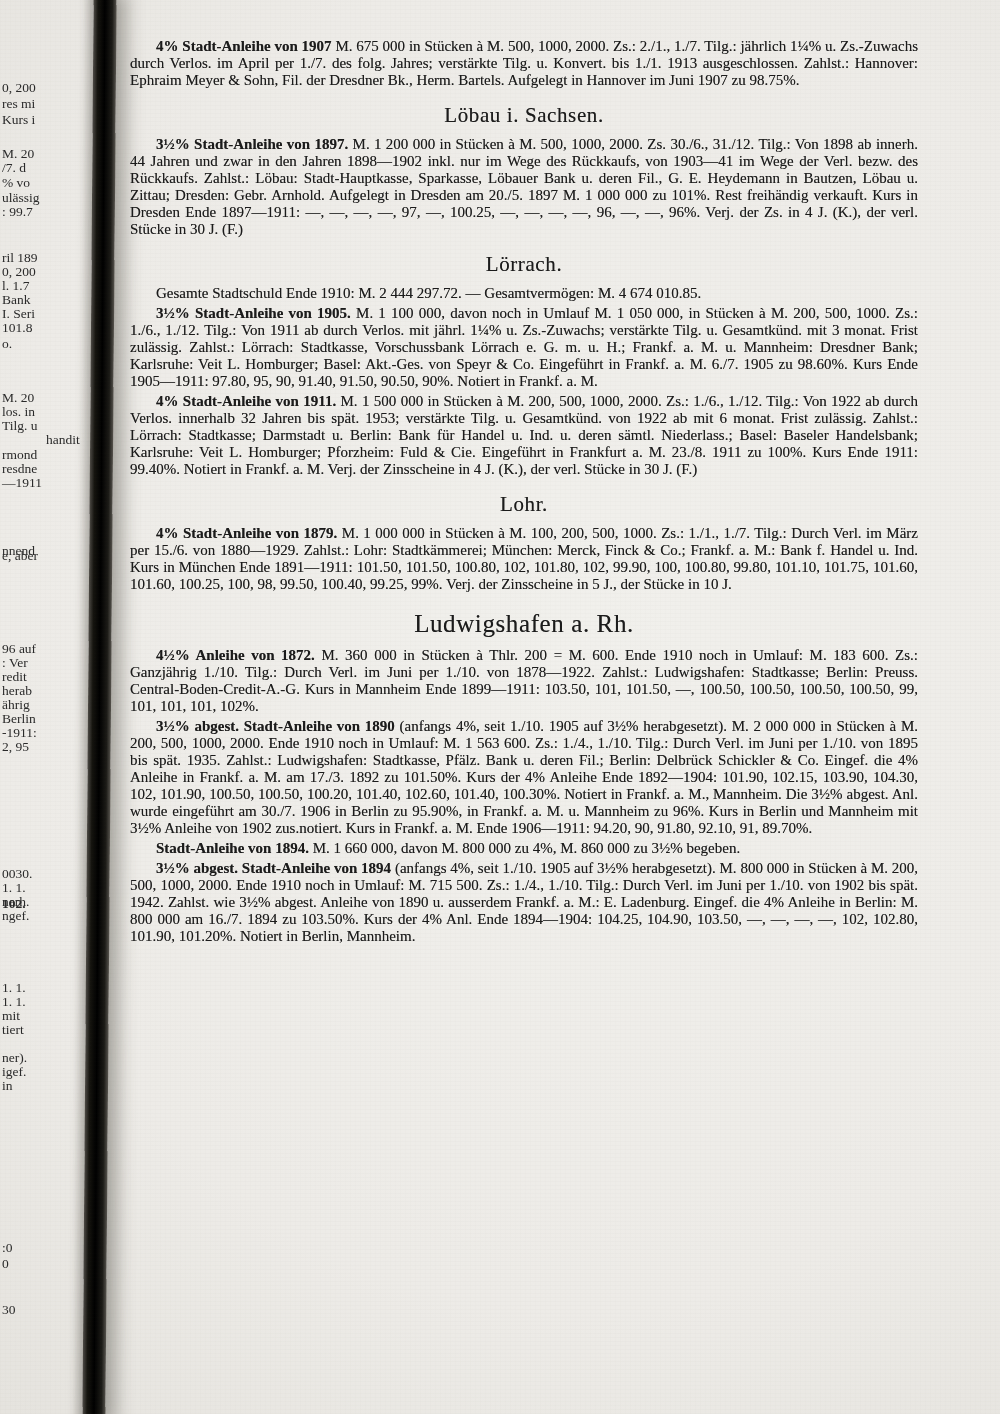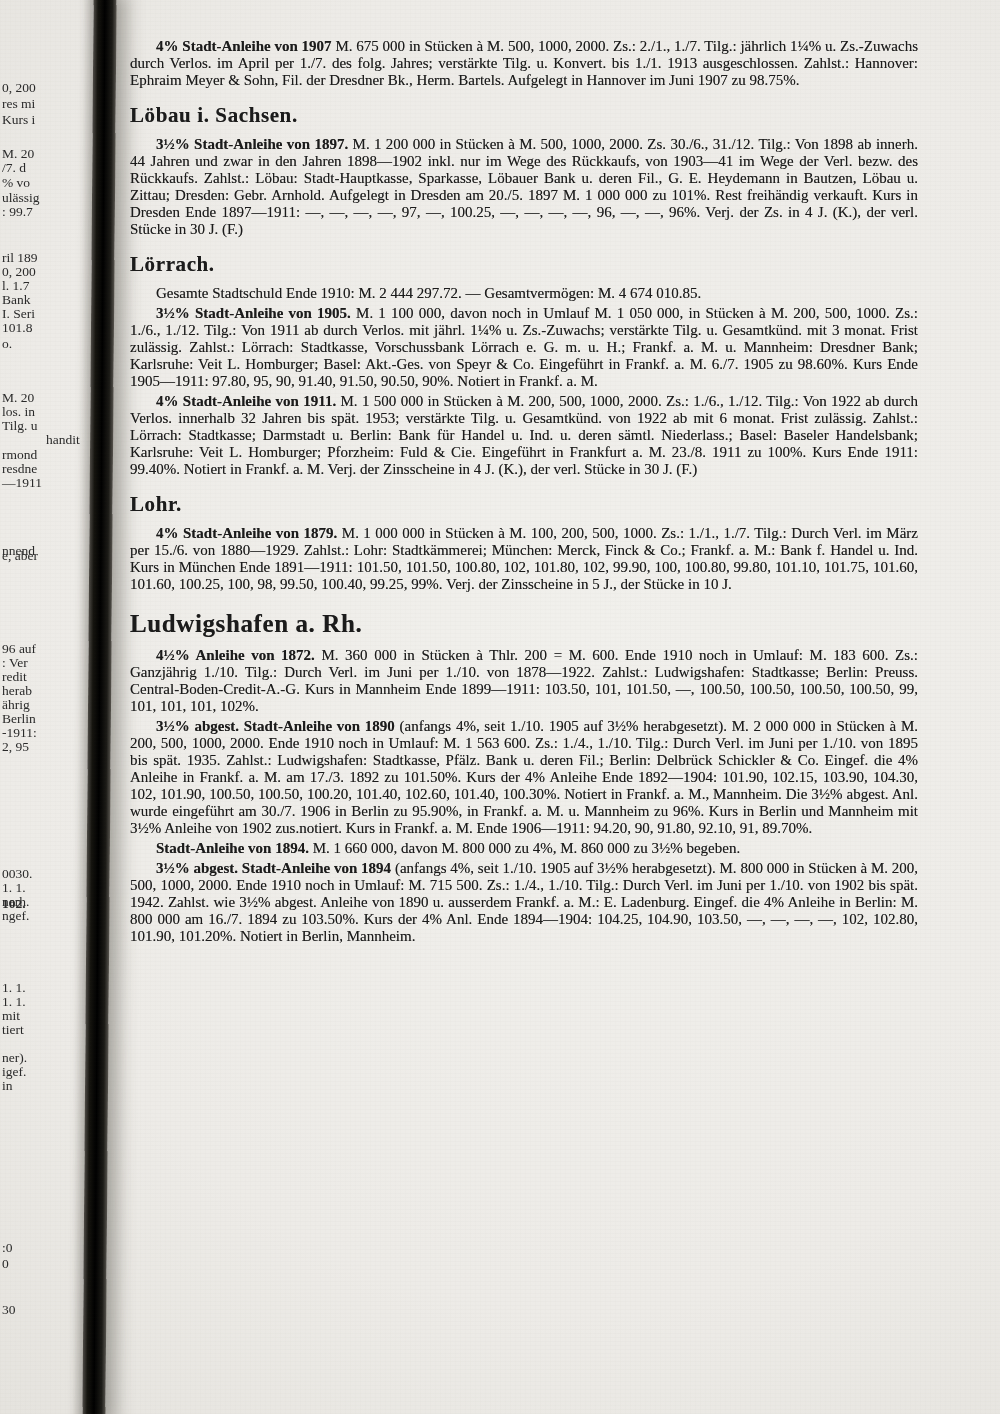--- a/index.html
+++ b/index.html
@@ -41,21 +41,21 @@
     position: absolute; left: 47%; transform: translateX(-50%); top: 3px;
     font-size: 15px; letter-spacing: 1.6px; white-space: nowrap;
   }
   .rh-page { position: absolute; right: 14px; top: 0; font-size: 17px; letter-spacing: 1px; }
   .para {
     font-size: 15px; line-height: 17px; text-align: justify;
     text-indent: 26px; margin: 0 0 3px;
   }
   .lead { font-weight: bold; }
   .city-heading {
-    text-align: left; font-weight: bold; font-size: 21px; line-height: 26px;
+    text-align: center; font-weight: normal; font-size: 21px; line-height: 26px;
     margin: 13px 0 8px; letter-spacing: .6px;
   }
   .city-heading.big { font-size: 25px; line-height: 30px; margin: 16px 0 8px; }
 </style>
 </head>
 <body>
 
 <div class="page">
   <div class="left-margin">
       <span class="frag" style="top: 80px;">0, 200</span>

